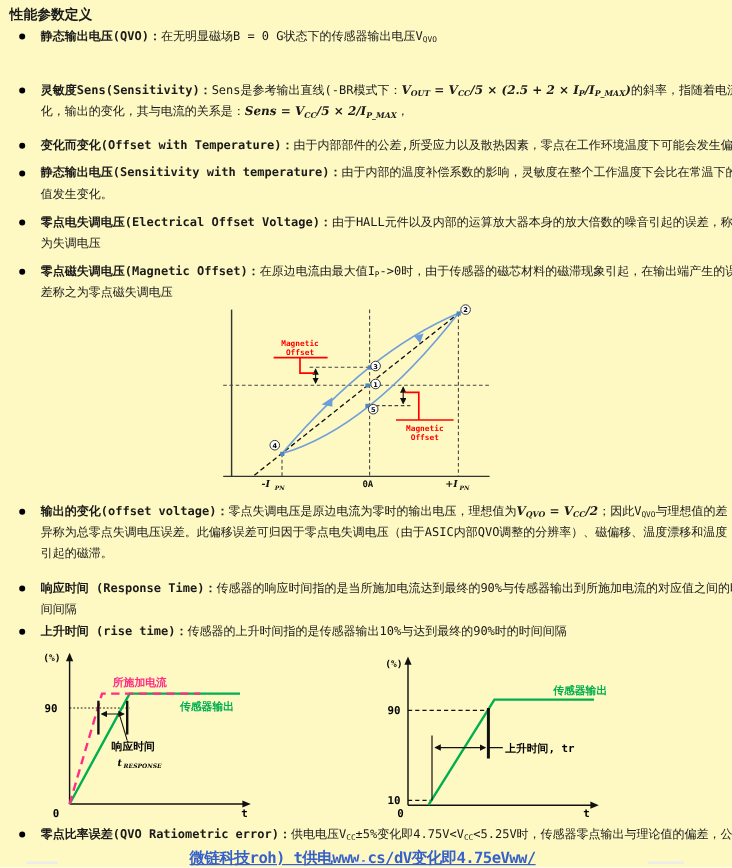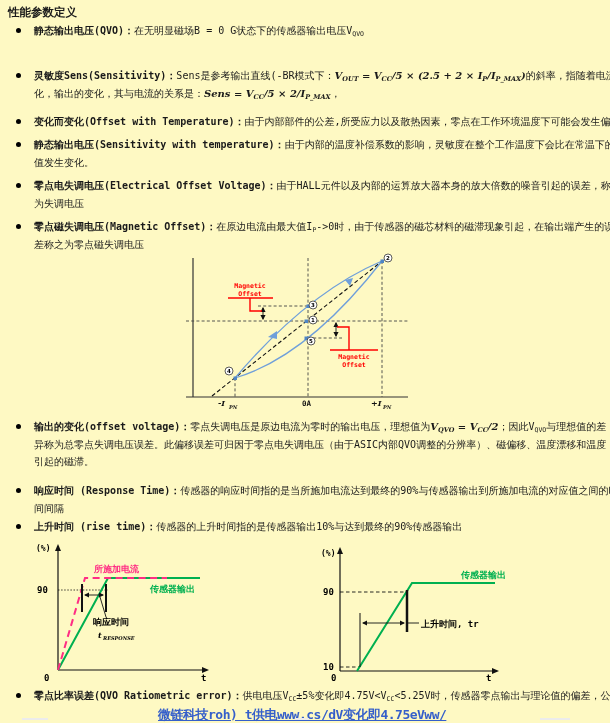--- a/index.html
+++ b/index.html
@@ -91,21 +91,21 @@
       <div class="bullet">
         <span class="dot"></span>
         <div>
           <div class="line"><span class="term">响应时间 (Response Time)：</span><span>传感器的响应时间指的是当所施加电流达到最终的90%与传感器输出到所施加电流的对应值之间的时</span></div>
           <div class="line"><span>间间隔</span></div>
         </div>
       </div>
       <div class="bullet">
         <span class="dot"></span>
         <div>
-          <div class="line"><span class="term">上升时间 (rise time)：</span><span>传感器的上升时间指的是传感器输出10%与达到最终的90%传感器输出</span></div>
+          <div class="line"><span class="term">上升时间 (rise time)：</span><span>传感器的上升时间指的是传感器输出10%与达到最终的90%时的时间间隔</span></div>
         </div>
       </div>
       <div class="bullet">
         <span class="dot"></span>
         <div>
           <div class="line"><span class="term">零点比率误差(QVO Ratiometric error)：</span><span>供电电压</span><span class="var">V</span><span class="varsub">CC</span><span>±5%变化即4.75V&lt;</span><span class="var">V</span><span class="varsub">CC</span><span>&lt;5.25V时，传感器零点输出与理论值的偏差，公</span></div>
         </div>
       </div>
     </div>
 

